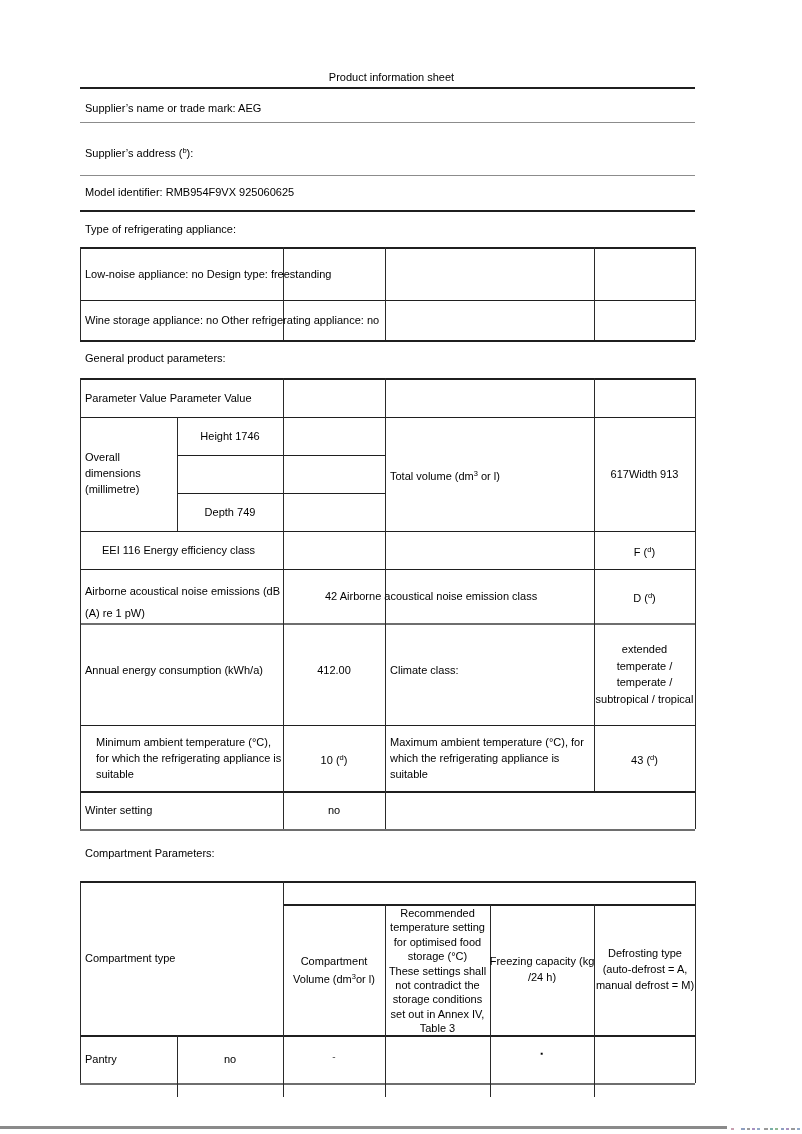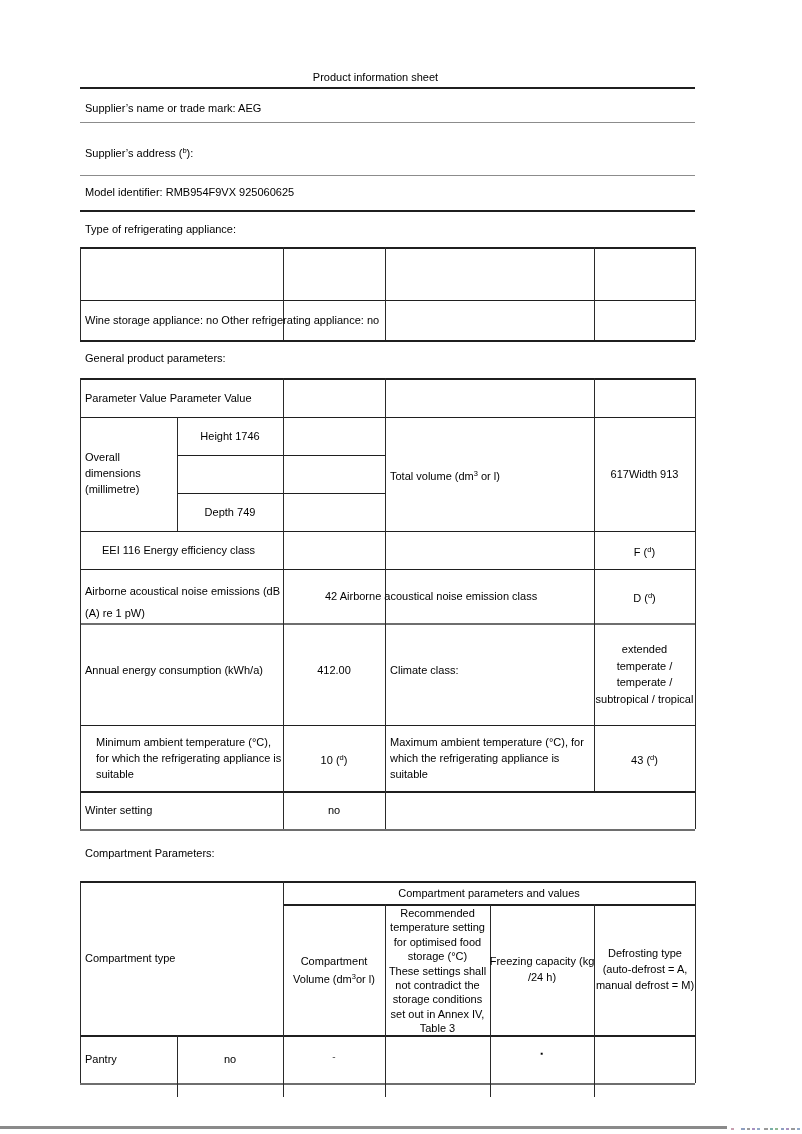--- a/index.html
+++ b/index.html
@@ -18,21 +18,21 @@
   .sup { font-size:7.5px; vertical-align:4px; }
   .dash { color:#555; font-size:10px; }
   .sq { font-size:8px; }
   .fg { position:absolute; height:2px; top:1128px; }
 </style>
 </head>
 <body>
 
 <div class="page">
 
-  <div class="t c" style="left:68px;top:69px;width:615px;">Product information sheet</div>
+  <div class="t c" style="left:84px;top:69px;width:615px;">Product information sheet</div>
   <div class="hl" style="left:80px;top:87px;width:615px;height:2px;"></div>
 
   <div class="t" style="left:85px;top:100px;">Supplier’s name or trade mark: AEG</div>
   <div class="hl gray" style="left:80px;top:122px;width:615px;height:1px;"></div>
 
   <div class="t" style="left:85px;top:143px;"><span>Supplier’s address (</span><span class="sup">b</span><span>):</span></div>
   <div class="hl gray" style="left:80px;top:175px;width:615px;height:1px;"></div>
 
   <div class="t" style="left:85px;top:184px;">Model identifier: RMB954F9VX 925060625</div>
   <div class="hl" style="left:80px;top:210px;width:615px;height:2px;"></div>
@@ -40,20 +40,21 @@
   <div class="t" style="left:85px;top:221px;">Type of refrigerating appliance:</div>
 
   <div class="hl" style="left:80px;top:247px;width:615px;height:2px;"></div>
   <div class="hl" style="left:80px;top:300px;width:615px;height:1px;"></div>
   <div class="hl" style="left:80px;top:340px;width:615px;height:2px;"></div>
   <div class="vl" style="left:80px;top:247px;height:93px;"></div>
   <div class="vl" style="left:283px;top:247px;height:93px;"></div>
   <div class="vl" style="left:385px;top:247px;height:93px;"></div>
   <div class="vl" style="left:594px;top:247px;height:93px;"></div>
   <div class="vl" style="left:695px;top:247px;height:93px;"></div>
+  <div class="t" style="left:85px;top:266px;">Low-noise appliance: no Design type: freestanding</div>
   <div class="t" style="left:85px;top:312px;">Wine storage appliance: no Other refrigerating appliance: no</div>
 
   <div class="t" style="left:85px;top:350px;">General product parameters:</div>
 
   <div class="hl" style="left:80px;top:378px;width:615px;height:2px;"></div>
   <div class="hl" style="left:80px;top:417px;width:615px;height:1px;"></div>
   <div class="hl" style="left:177px;top:455px;width:208px;height:1px;"></div>
   <div class="hl" style="left:177px;top:493px;width:208px;height:1px;"></div>
   <div class="hl" style="left:80px;top:531px;width:615px;height:1px;"></div>
   <div class="hl" style="left:80px;top:569px;width:615px;height:1px;"></div>
@@ -116,21 +117,20 @@
 
   <div class="vl" style="left:80px;top:881px;height:202px;"></div>
   <div class="vl" style="left:177px;top:1035px;height:62px;"></div>
   <div class="vl" style="left:283px;top:881px;height:216px;"></div>
   <div class="vl" style="left:385px;top:904px;height:193px;"></div>
   <div class="vl" style="left:490px;top:904px;height:193px;"></div>
   <div class="vl" style="left:594px;top:904px;height:193px;"></div>
   <div class="vl" style="left:695px;top:881px;height:202px;"></div>
 
   <div class="t" style="left:85px;top:950px;">Compartment type</div>
-  <div class="t c" style="left:283px;top:885px;width:412px;">Compartment parameters and values</div>
 
   <div class="t c" style="left:283px;top:953px;width:102px;">
     <div>Compartment</div>
     <div><span>Volume (dm</span><span class="sup">3</span><span>or l)</span></div>
   </div>
   <div class="t pre c" style="left:385px;top:906px;width:105px;line-height:14.4px;">Recommended
 temperature setting
 for optimised food
 storage (°C)
 These settings shall

